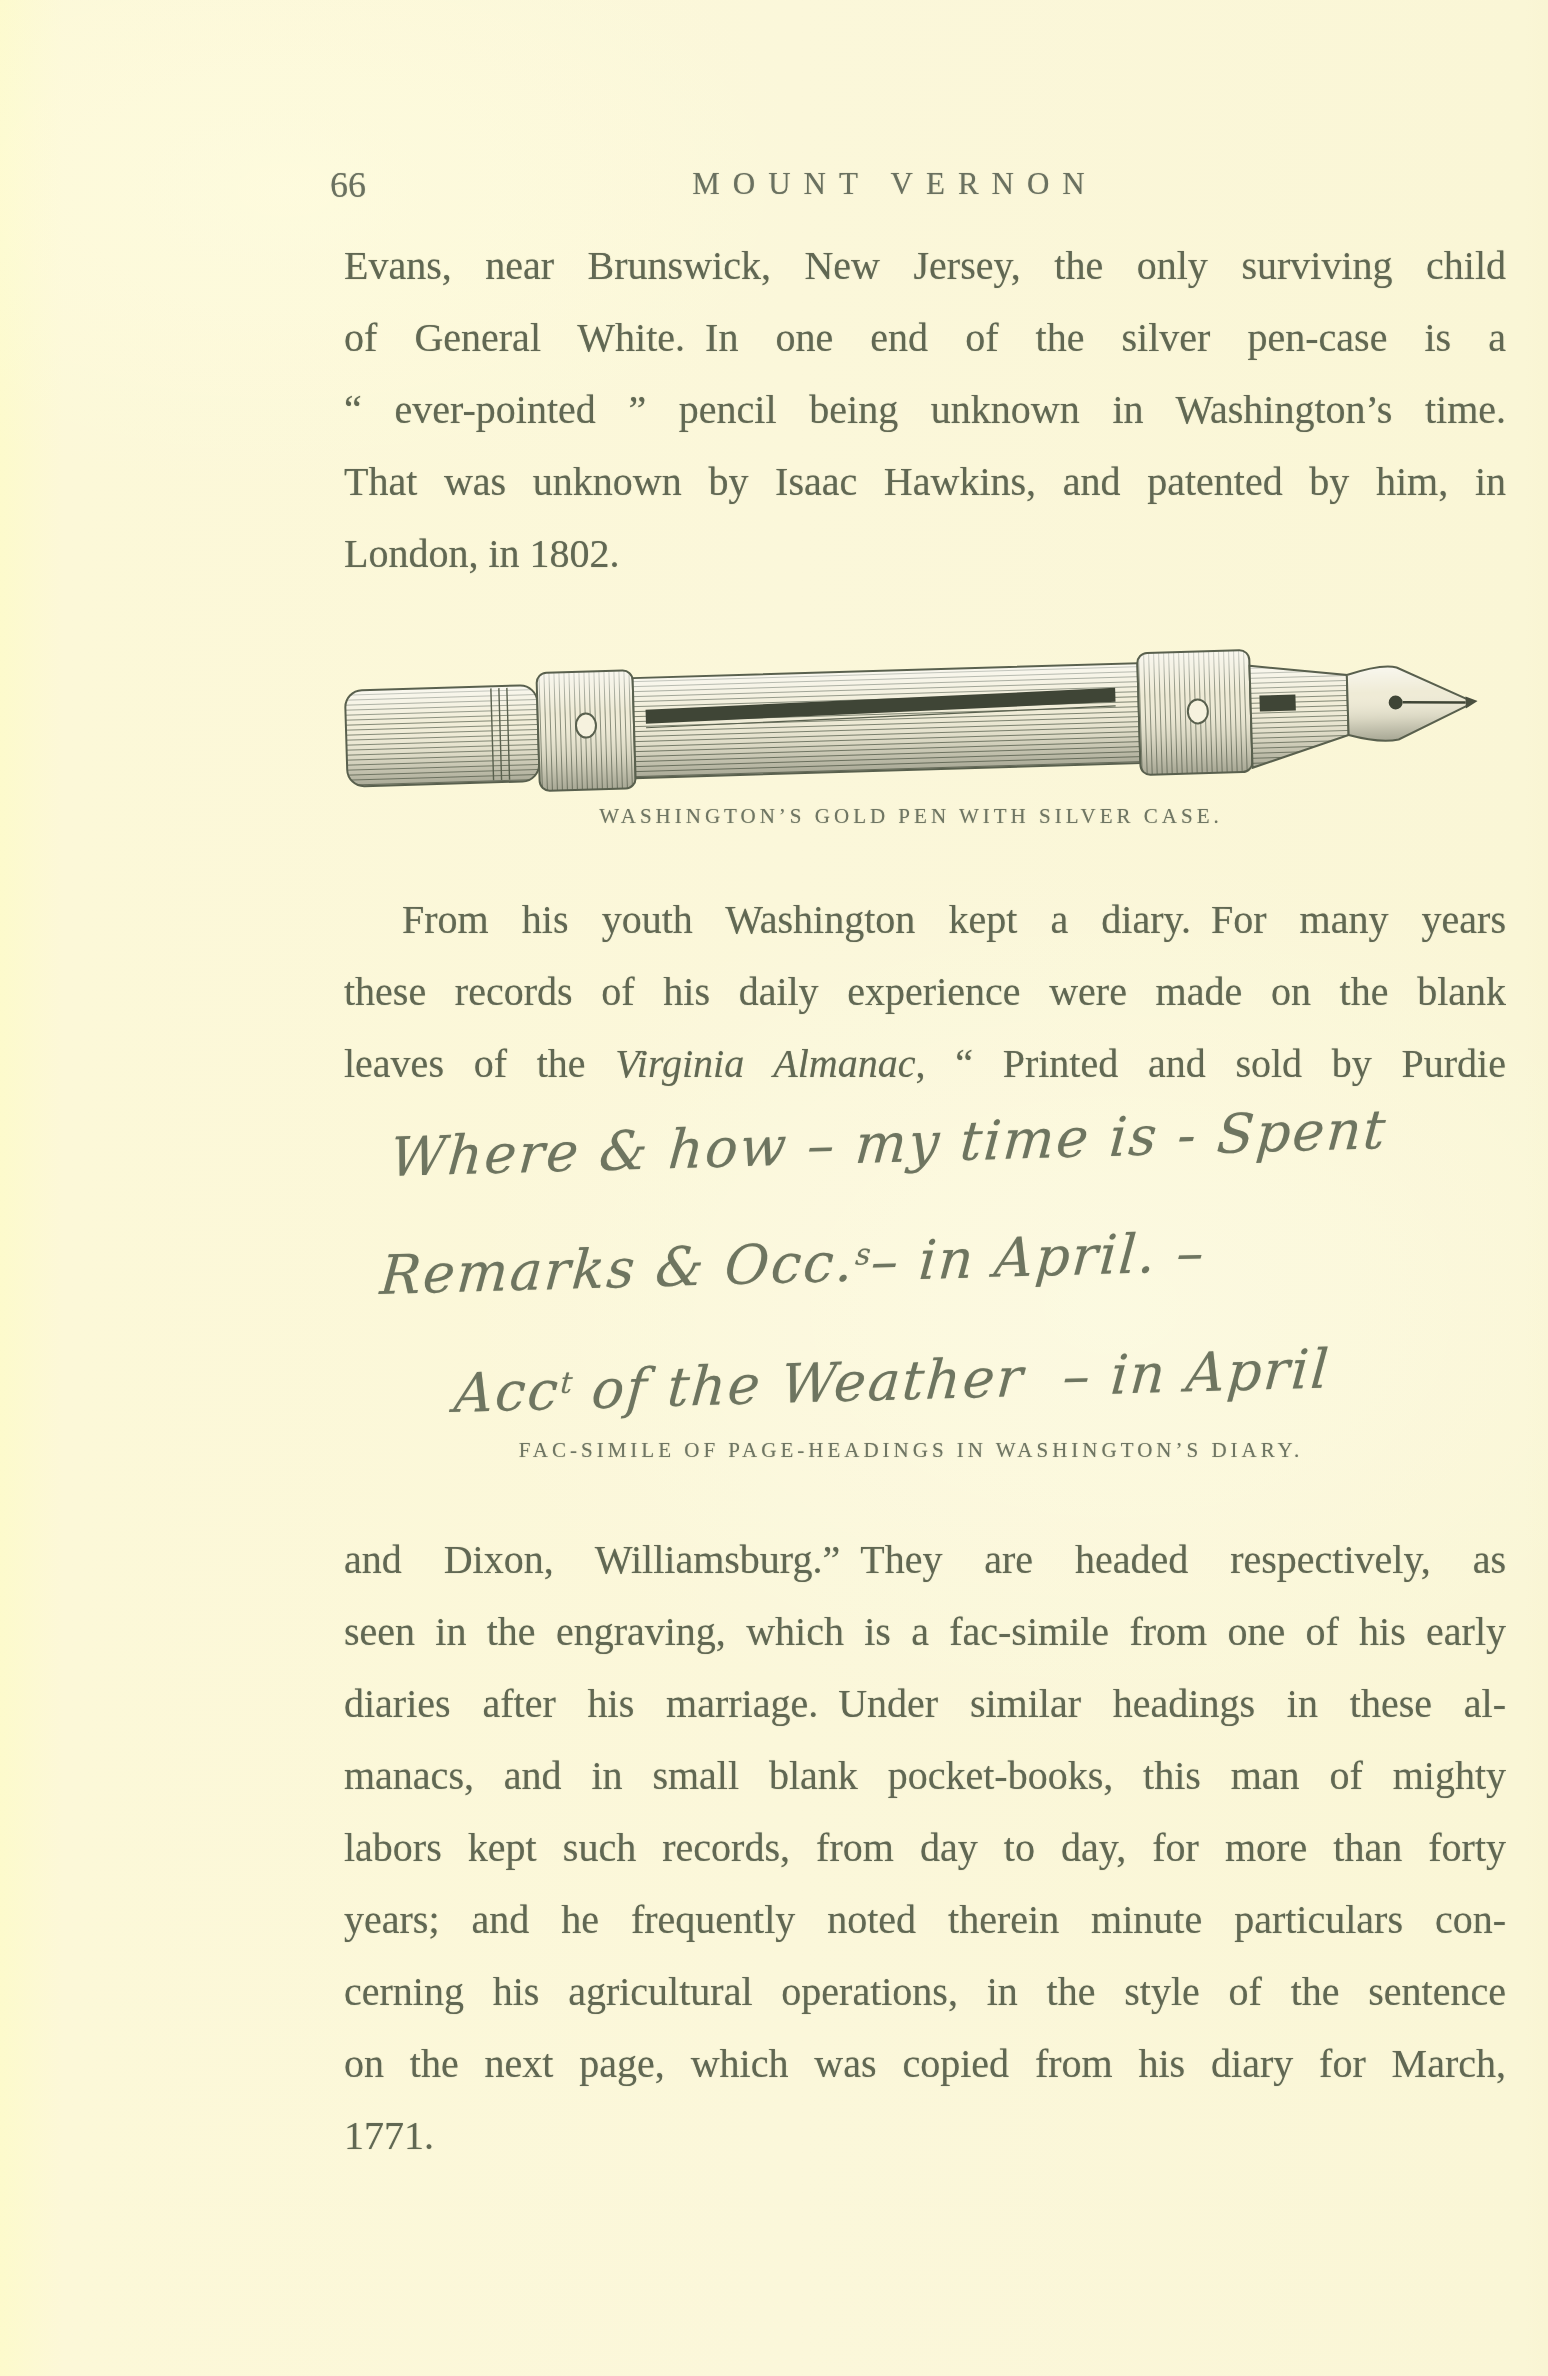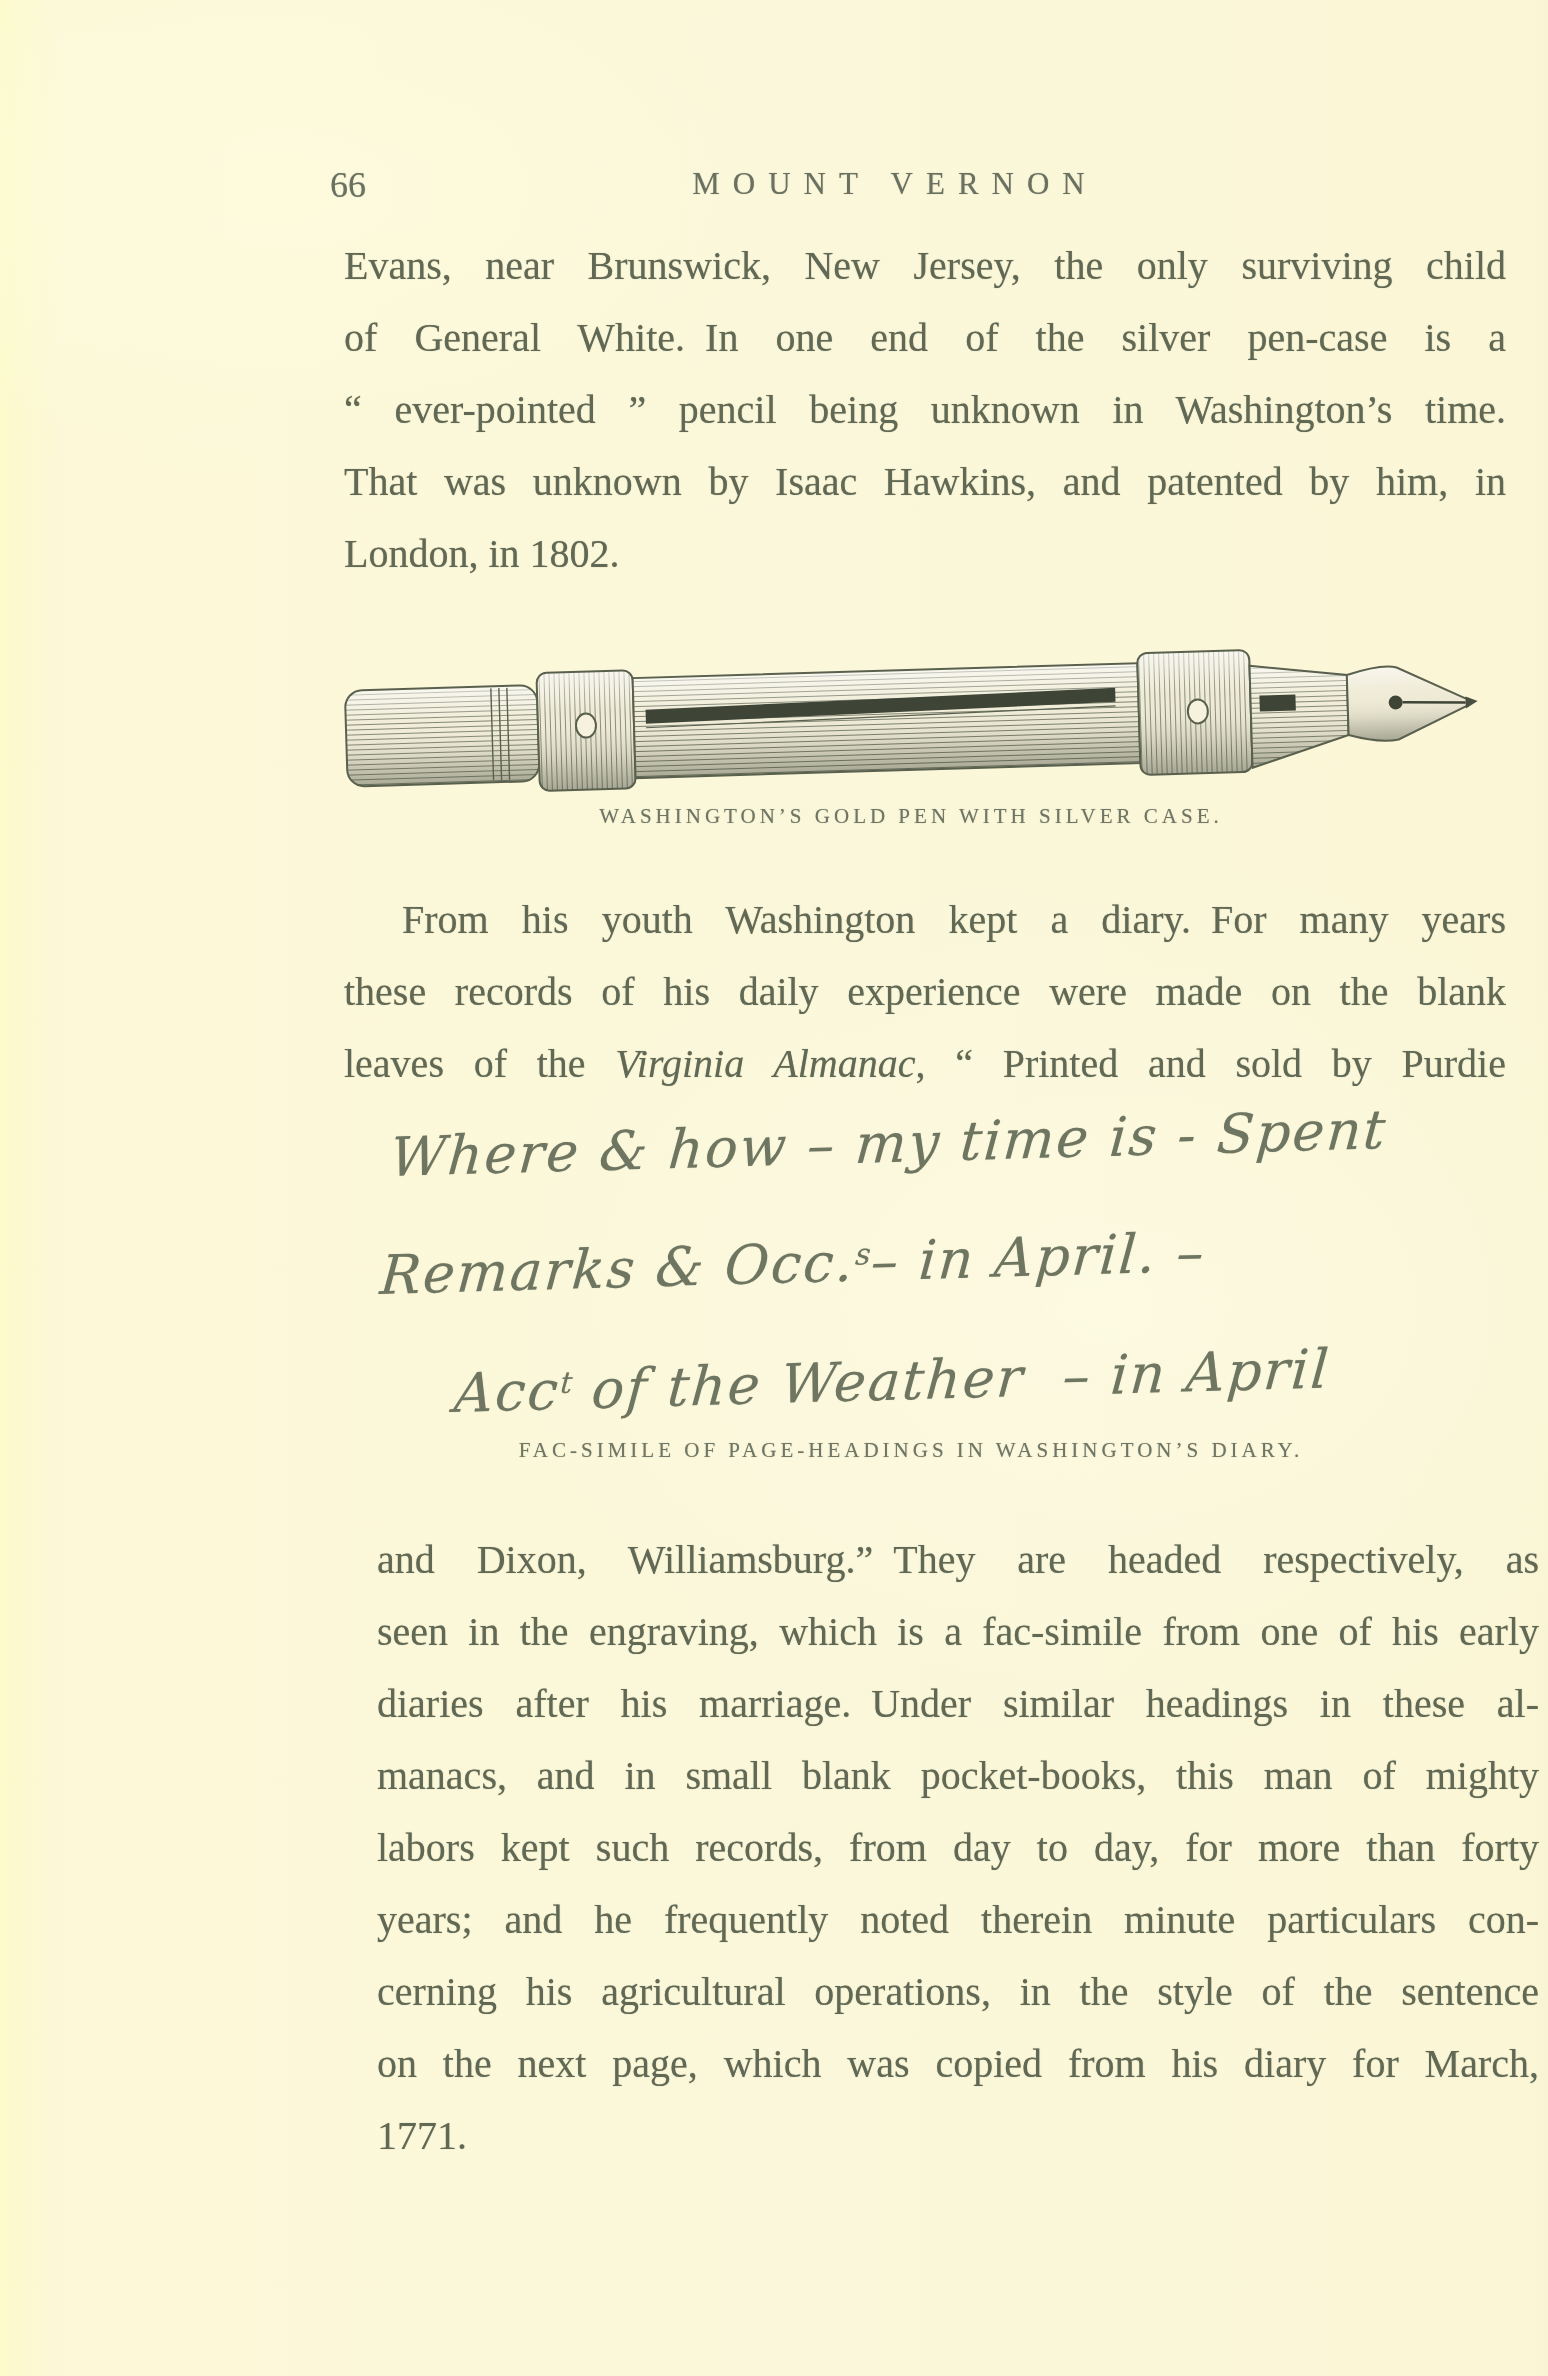--- a/index.html
+++ b/index.html
@@ -30,21 +30,21 @@
   }
   
   .para{
     position:absolute;left:344px;width:1162px;
     font-size:40px;line-height:72px;color:#60675500;
     color:#616853;
     text-shadow:0 0 1px rgba(97,104,83,.55);
   }
   .p1{top:230px;}
   .p2{top:884px;}
-  .p3{top:1524px;margin-left:33px;}
+  .p3{top:1524px;}
   .tline{
     height:72px;white-space:pre-wrap;
     text-align:justify;text-align-last:justify;
     overflow:hidden;
   }
   .tline.last{text-align-last:left;}
   .tline.indent{padding-left:58px;}
   .ital{font-style:italic;}
   
   .pen-figure{position:absolute;left:0;top:0;margin:0;}

